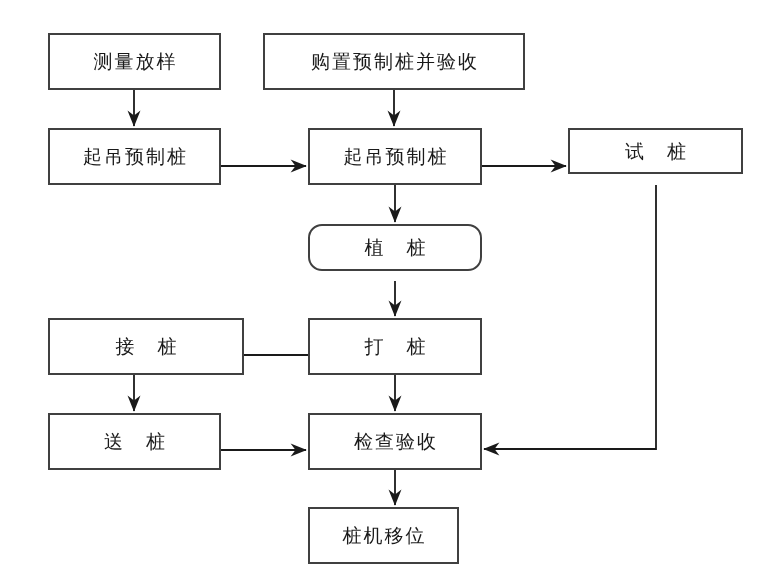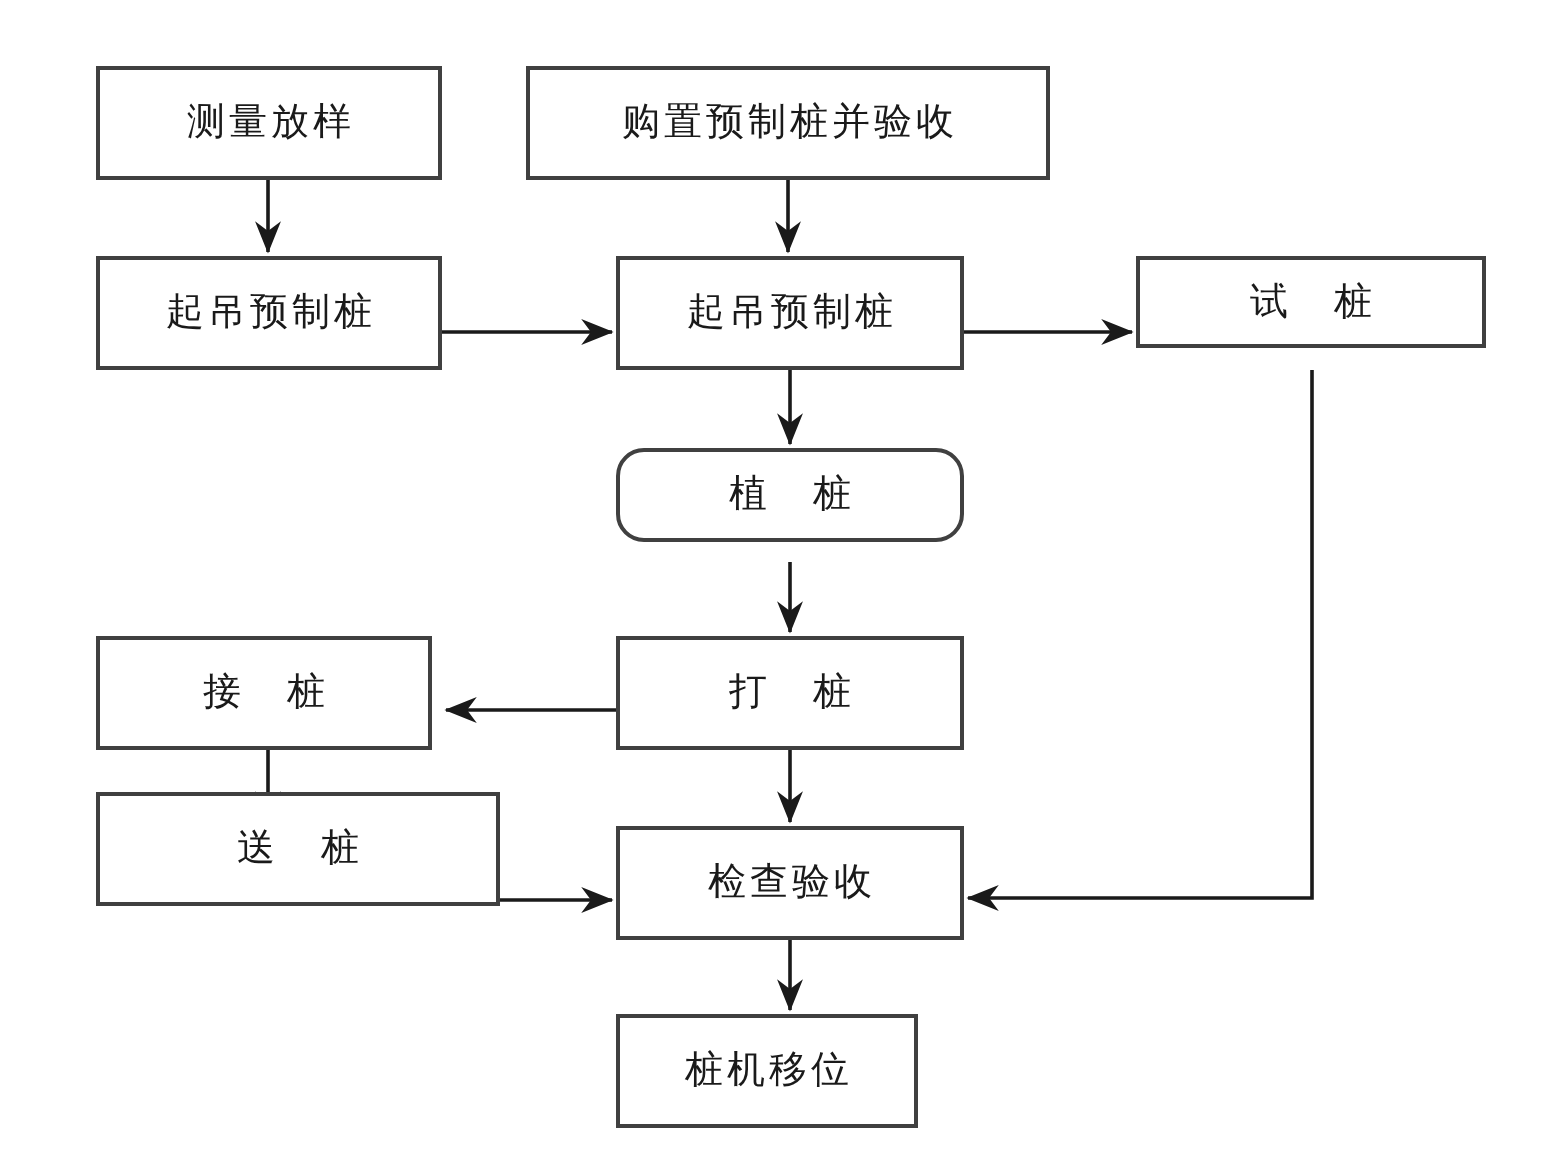--- a/index.html
+++ b/index.html
@@ -40,22 +40,22 @@
     line-height: 1;
   }
   
   .n-survey     { left: 48px;  top: 33px;  width: 173px; height: 57px; }
   .n-purchase   { left: 263px; top: 33px;  width: 262px; height: 57px; }
   .n-rig-place  { left: 48px;  top: 128px; width: 173px; height: 57px; }
   .n-lift       { left: 308px; top: 128px; width: 174px; height: 57px; }
   .n-test       { left: 568px; top: 128px; width: 175px; height: 46px; }
   .n-plant      { left: 308px; top: 224px; width: 174px; height: 47px; border-radius: 14px; }
   .n-drive      { left: 308px; top: 318px; width: 174px; height: 57px; }
-  .n-splice     { left: 48px;  top: 318px; width: 168px; height: 57px; text-align: right; }
-  .n-send       { left: 48px;  top: 396px; width: 202px; height: 57px; text-align: right; }
+  .n-splice     { left: 48px;  top: 318px; width: 196px; height: 57px; text-align: right; }
+  .n-send       { left: 48px;  top: 413px; width: 173px; height: 57px; text-align: right; }
   .n-inspect    { left: 308px; top: 413px; width: 174px; height: 57px; }
   .n-rig-move   { left: 308px; top: 507px; width: 151px; height: 57px; }
   .edge {
     stroke: #1a1a1a;
     stroke-width: 1.8;
     fill: none;
   }
 </style>
 </head>
 <body>

